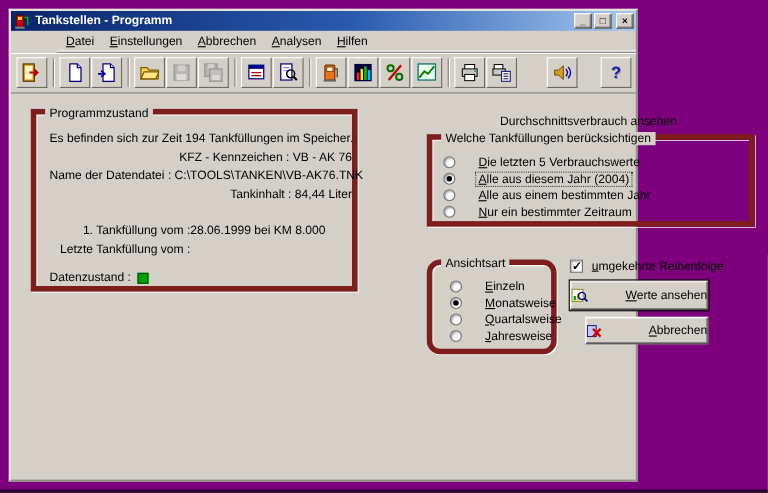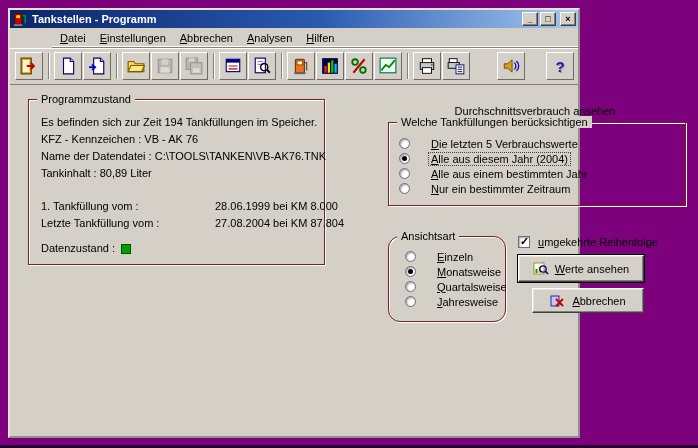--- a/index.html
+++ b/index.html
@@ -72,34 +72,35 @@
     border-left:1px solid #808080; border-right:1px solid #fff; }
   .tbtn.sound { margin-left:26px; }
   .tbtn.help  { margin-left:20px; }
   .help-glyph { font-size:15px; font-weight:bold; color:#1a1ab0; text-shadow:1px 1px 0 #9a96a0; }
 
   
   .content { flex:1; position:relative; }
 
   .groupbox {
     position:absolute;
-    border:1px solid #7f1d1d;
+    border:5px solid #7f1d1d;
     box-shadow: 1px 1px 0 #ffffff, inset 1px 1px 0 #ffffff;
+    text-align: right;
   }
   .gb-title {
     position:absolute; top:-7px; left:8px;
     background:#d4d0c8; padding:0 4px; line-height:12px;
   }
 
   
   .program-group { left:18px; top:14px; width:297px; height:166px; padding:14px 0 0 12px; }
   .ps-line { line-height:17px; white-space:nowrap; }
   .ps-spacer { height:16px; }
   .ps-spacer-sm { height:8px; }
-  .ps-row { display:flex; line-height:17px; white-space:nowrap;gap:46px; }
+  .ps-row { display:flex; line-height:17px; white-space:nowrap; }
   .ps-row .lbl { width:128px; flex:0 0 128px; }
   .status-row { display:flex; align-items:center; line-height:17px; }
   .status-box { width:10px; height:10px; background:#00a000; border:1px solid #005000; margin-left:6px; }
 
   
   .panel-title { position:absolute; left:372px; top:20px; width:306px; text-align:center; }
 
   .filter-group { left:378px; top:37px; width:298px; height:84px; padding:13px 0 0 10px; }
   .view-group   { left:378px; top:151px; width:118px; height:86px; padding:12px 0 0 16px;border-radius:12px; }
 
@@ -127,21 +128,21 @@
   }
   .checkbox[data-checked="true"]::after {
     content:"✓"; position:absolute; left:1px; top:-2px;
     font-size:11px; font-weight:bold; color:#000;
   }
 
   .btn {
     position:absolute; background:#d4d0c8;
     border:1px solid; border-color:#fff #404040 #404040 #fff;
     box-shadow: inset -1px -1px 0 #808080, inset 1px 1px 0 #e9e5dd;
-    display:flex; align-items:center; justify-content:center; gap:6px;
+    display:flex; align-items:center; justify-content:space-between; gap:6px;
     font-size:11px; padding:0; font-family:"Liberation Sans", sans-serif;
   }
   .btn svg { width:16px; height:16px; }
   .btn-label { display:inline-block; }
   .btn-label::first-letter { text-decoration:underline; }
   .btn.view-values { left:508px; top:170px; width:126px; height:27px; outline:1px solid #000; }
   .btn.cancel      { left:522px; top:203px; width:112px; height:25px; }
 </style>
 </head>
 <body>
@@ -290,29 +291,28 @@
     </button>
   </div>
 
   <div class="content">
 
     <div class="groupbox program-group">
       <span class="gb-title">Programmzustand</span>
       <div class="ps-line">Es befinden sich zur Zeit 194 Tankfüllungen im Speicher.</div>
       <div class="ps-line">KFZ - Kennzeichen : VB - AK 76</div>
       <div class="ps-line">Name der Datendatei : C:\TOOLS\TANKEN\VB-AK76.TNK</div>
-      <div class="ps-line">Tankinhalt : 80,89 Liter</div>
+      <div class="ps-line">Tankinhalt : 84,44 Liter</div>
       <div class="ps-spacer"></div>
       <div class="ps-row">
         <span class="lbl">1. Tankfüllung vom :</span>
         <span>28.06.1999 bei KM 8.000</span>
       </div>
       <div class="ps-row">
         <span class="lbl">Letzte Tankfüllung vom :</span>
-        <span>27.08.2004 bei KM 87.804</span>
       </div>
       <div class="ps-spacer-sm"></div>
       <div class="status-row">
         <span>Datenzustand :</span>
         <span class="status-box"></span>
       </div>
     </div>
 
     <div class="panel-title">Durchschnittsverbrauch ansehen</div>
 

